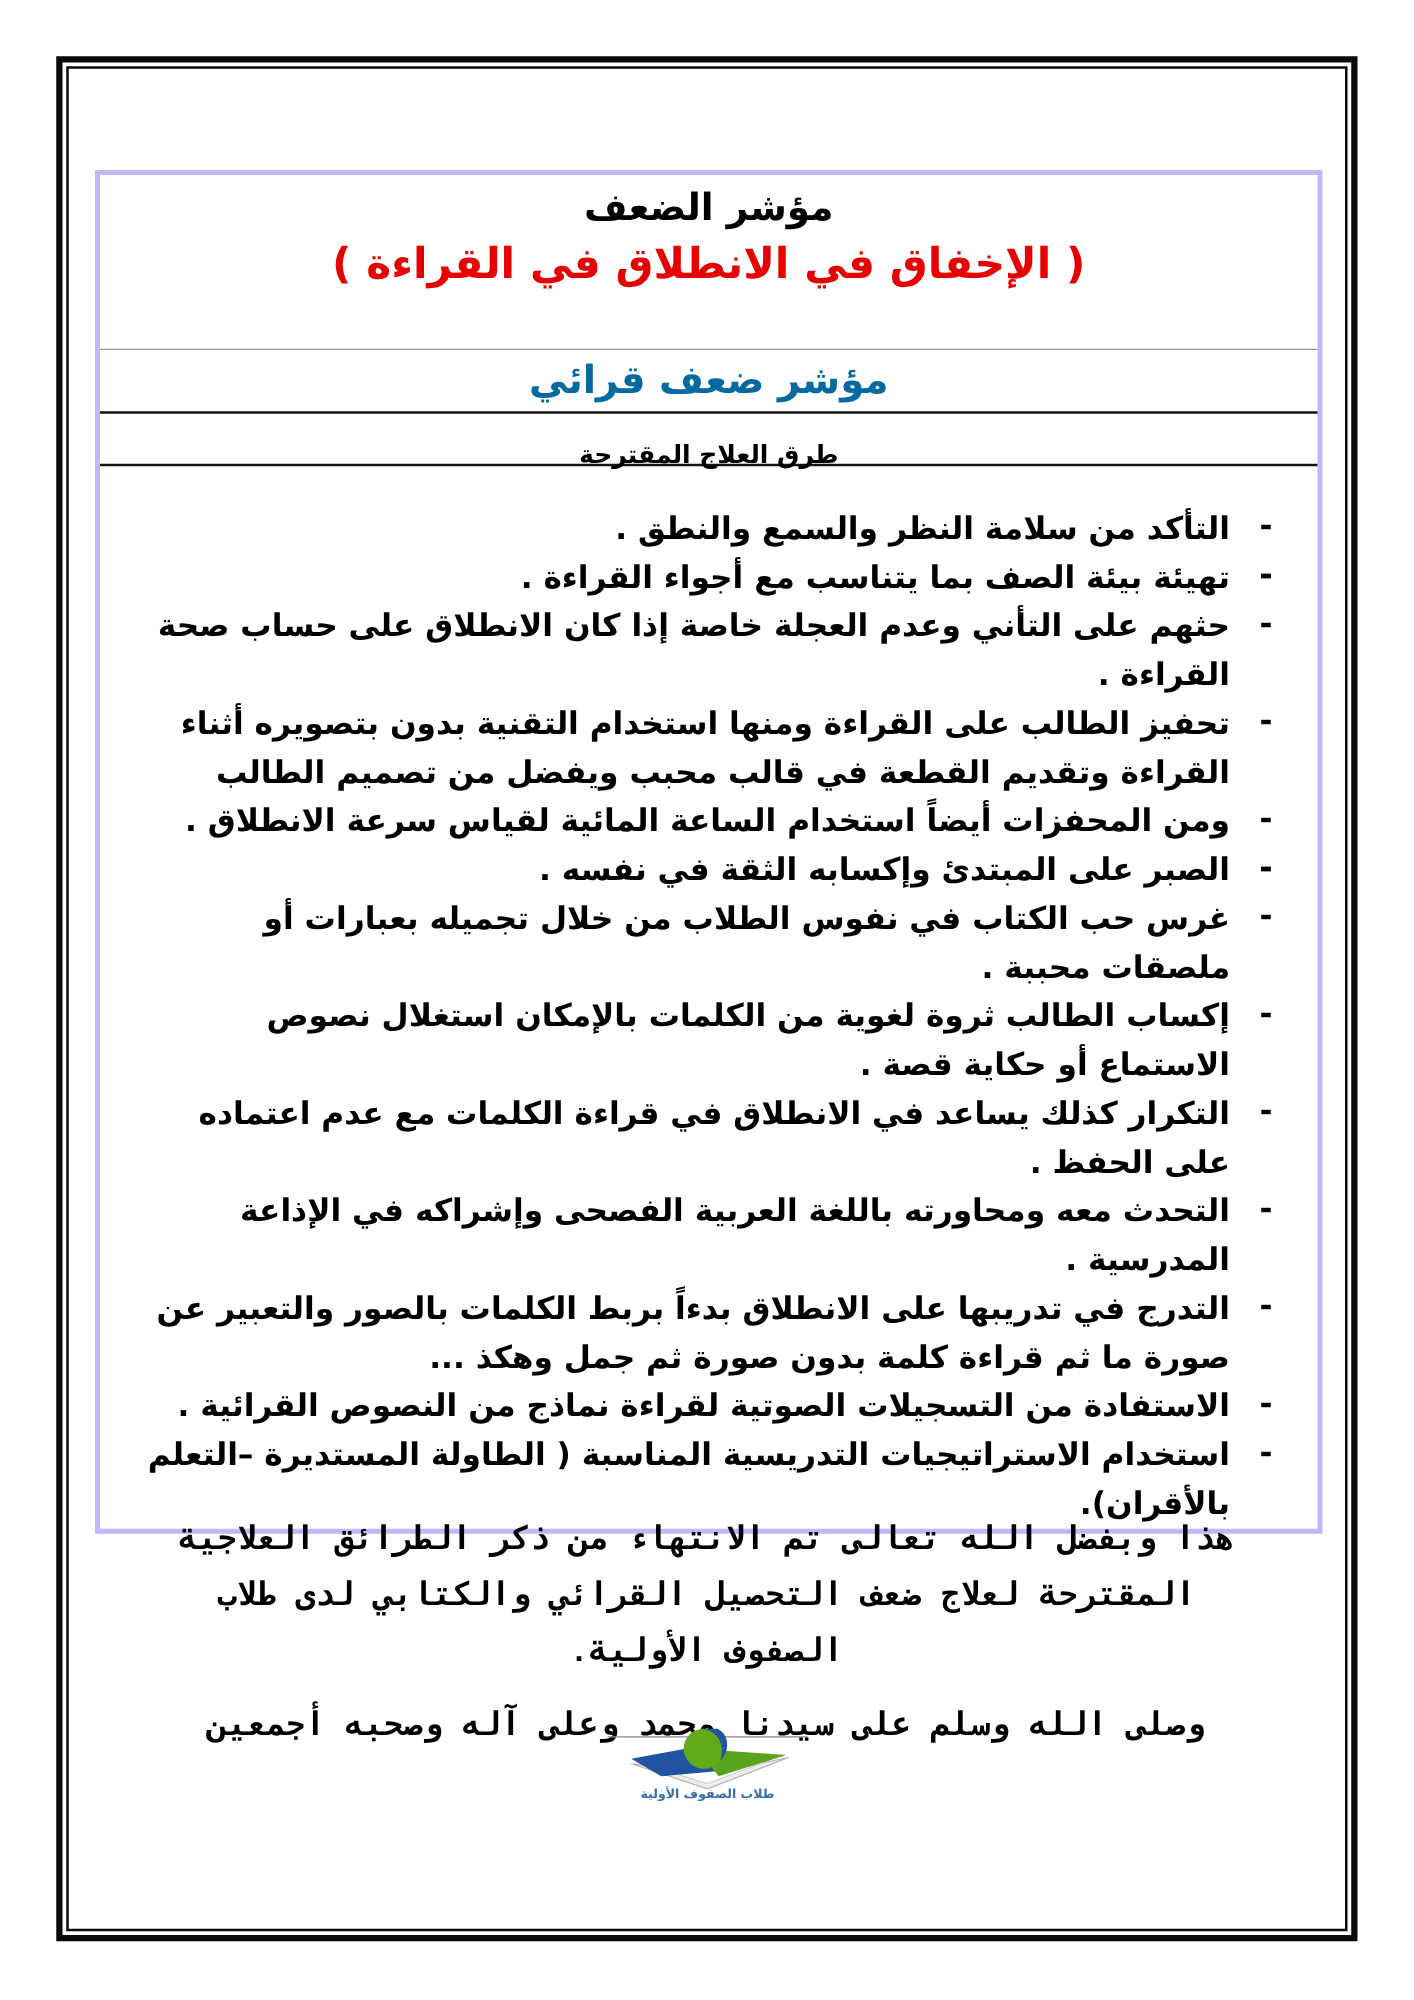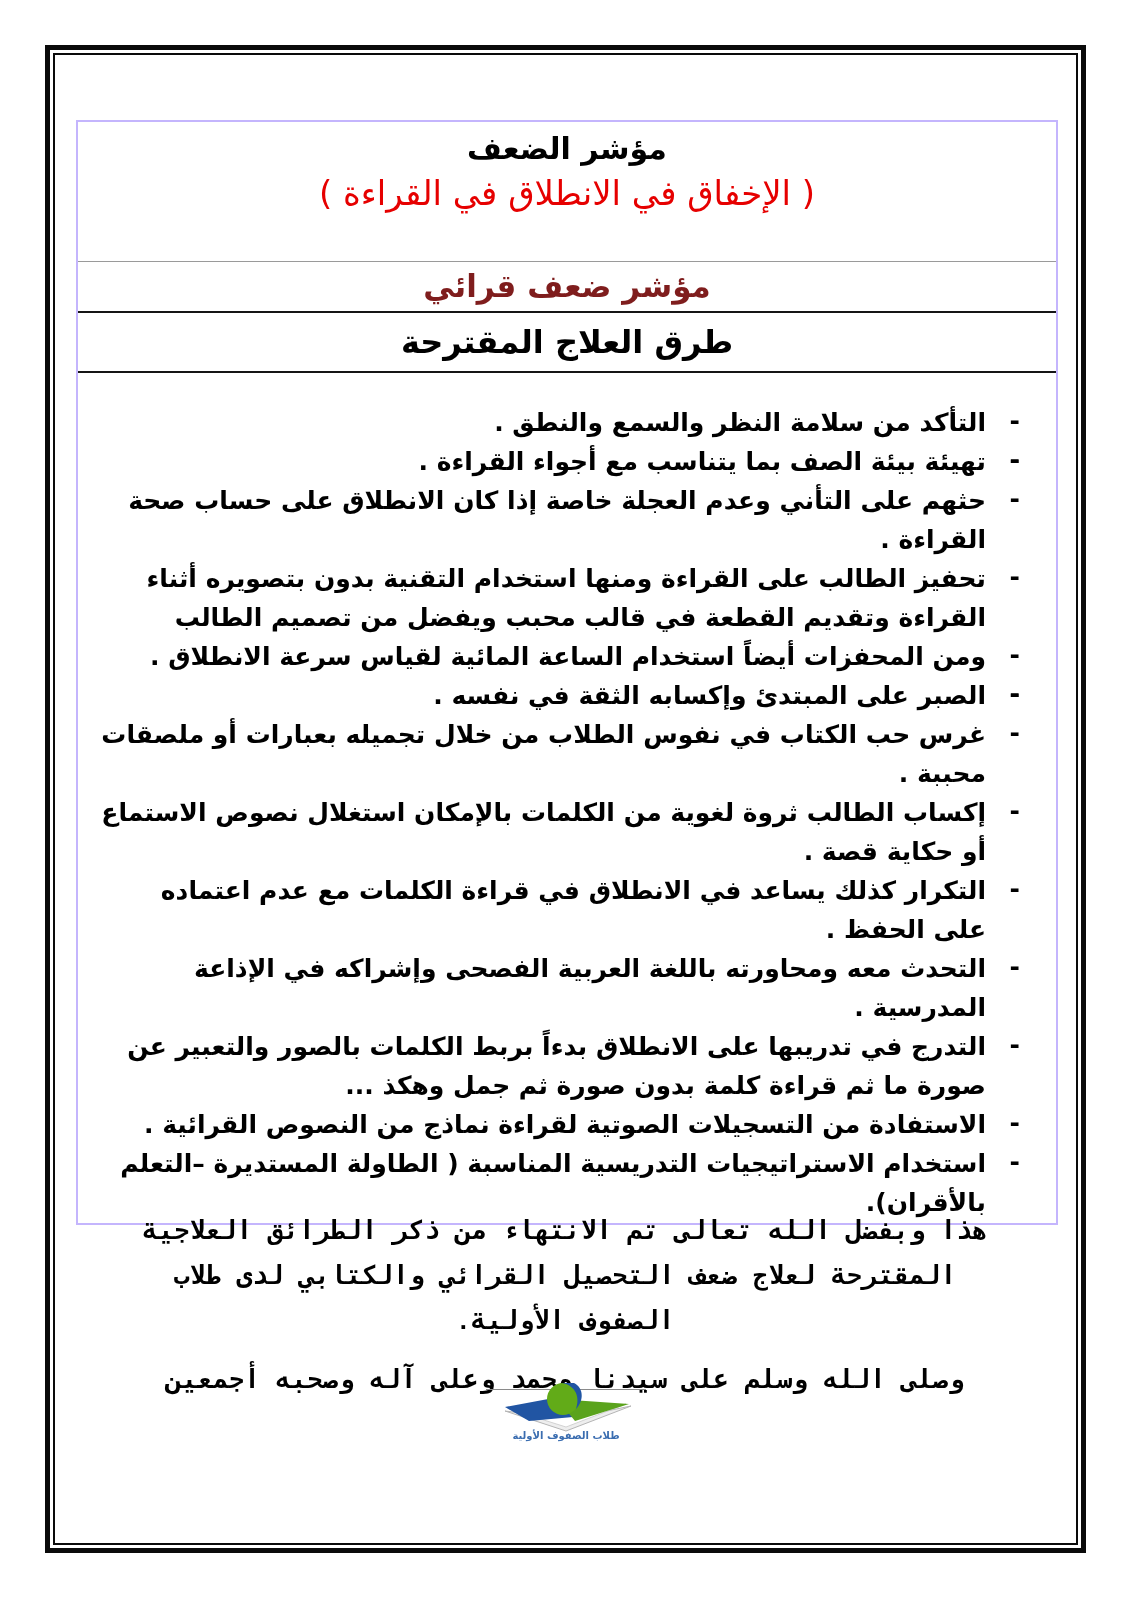--- a/index.html
+++ b/index.html
@@ -5,27 +5,27 @@
   html,body{margin:0;padding:0;}
   body{
     width:1131px;height:1600px;background:#ffffff;position:relative;
     font-family:"DejaVu Sans", sans-serif;color:#000;overflow:hidden;
   }
   
   .frame{position:absolute;left:45px;top:45px;width:1031px;height:1498px;border:5px solid #0a0a0a;}
   .frame-inner{position:absolute;inset:3px;border:2px solid #0a0a0a;}
 
   
-  .doc-table{position:absolute;left:76px;top:120px;width:982px;border:2px solid #c4b5fd;background:#fff;box-sizing:border-box;direction:rtl;}
+  .doc-table{position:absolute;left:76px;top:136px;width:982px;border:4px solid #c4b5fd;background:#fff;box-sizing:border-box;direction:rtl;}
   .trow{box-sizing:border-box;text-align:center;}
   .row-weak{height:140px;border-bottom:1px solid #9a9a9a;padding-top:7px;}
   .row-weak .t1{font-size:30px;font-weight:bold;line-height:40px;}
-  .row-weak .t2{font-size:34px;font-weight:normal;line-height:48px;color:#e60000;}
-  .row-indicator{height:51px;border-bottom:2px solid #151515;font-size:31px;font-weight:bold;color:#7f1d1d;padding-top:6px;}
-  .row-methods{height:60px;border-bottom:2px solid #151515;font-size:32px;font-weight:bold;padding-top:10px;}
+  .row-weak .t2{font-size:34px;font-weight:bold;line-height:48px;color:#e60000;}
+  .row-indicator{height:51px;border-bottom:2px solid #151515;font-size:31px;font-weight:bold;color:#0369a1;padding-top:6px;}
+  .row-methods{height:42px;border-bottom:2px solid #151515;font-size:20px;font-weight:bold;padding-top:20px;}
   .row-body{height:820px;}
 
   ul.treatments{
     direction:rtl;list-style:none;margin:30px 36px 0 22px;padding:0;
     font-size:25px;font-weight:bold;line-height:39px;text-align:right;
   }
   ul.treatments li{position:relative;padding-right:34px;}
   ul.treatments .mk{position:absolute;right:0;top:-2px;font-weight:bold;}
 
   

